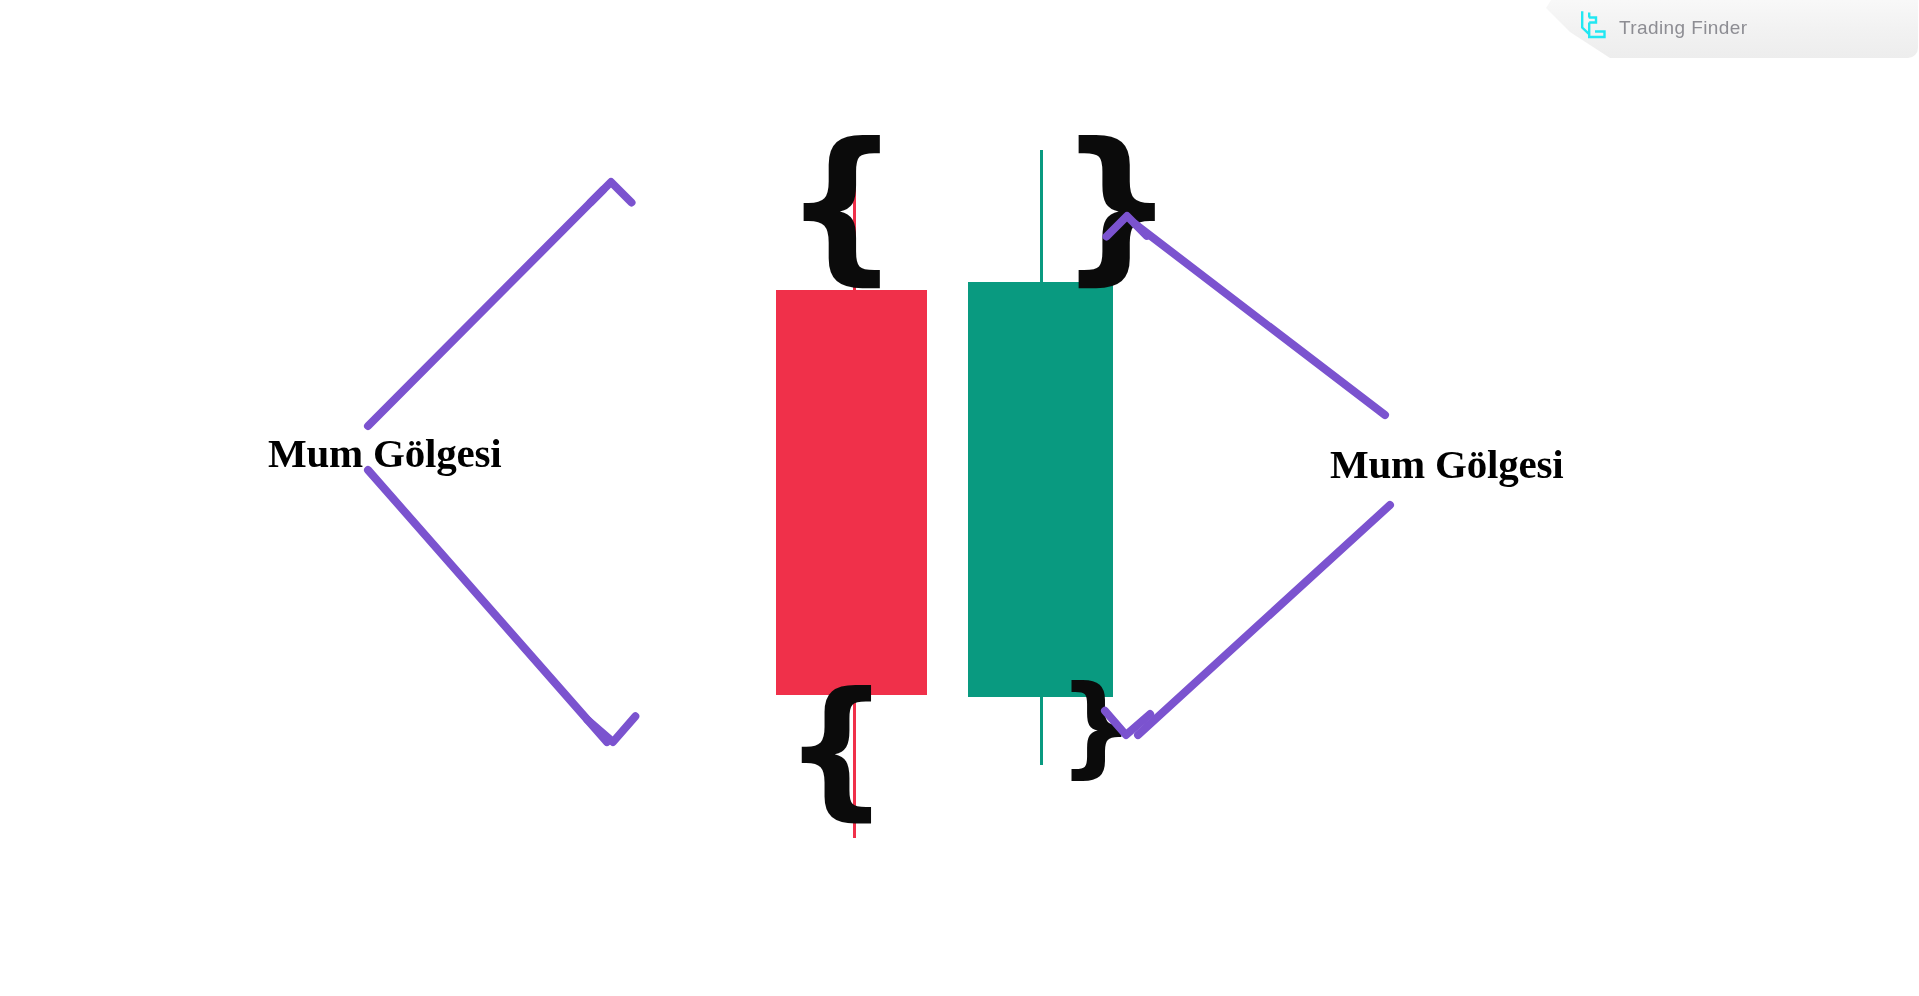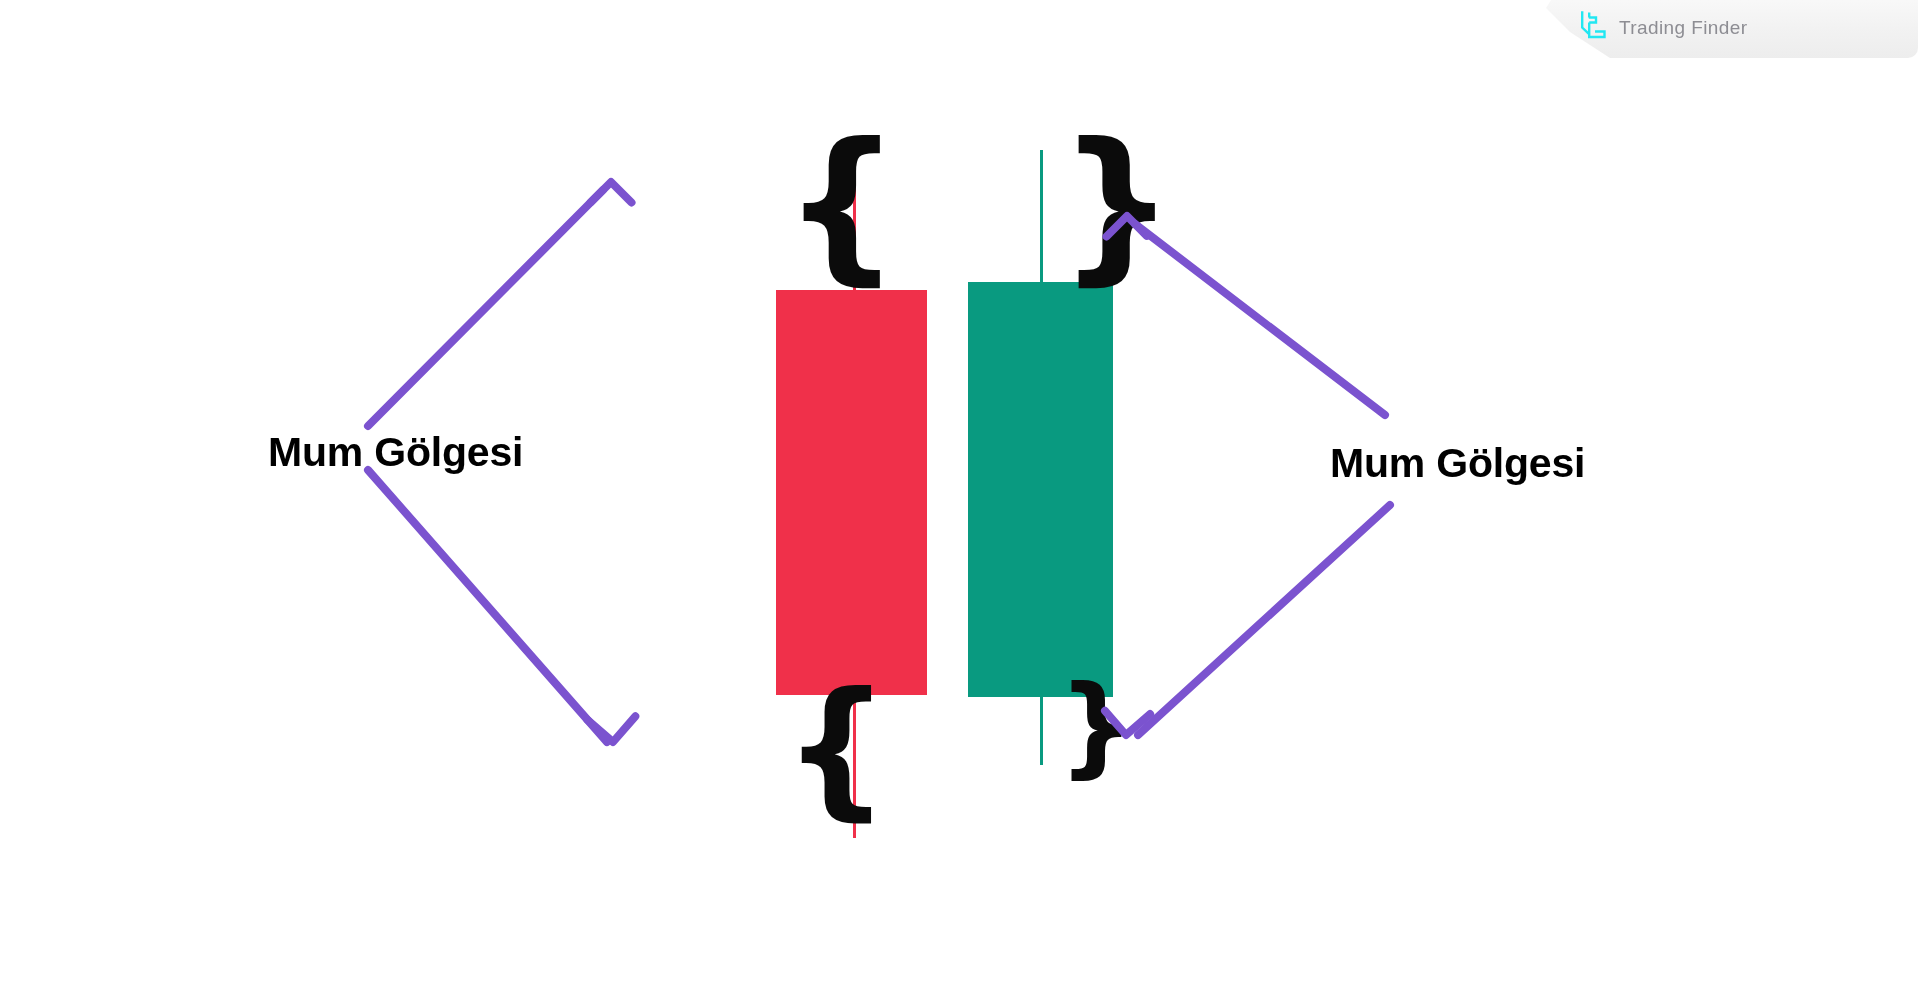--- a/index.html
+++ b/index.html
@@ -58,21 +58,21 @@
   #brace-tl{left:783px;top:122px;font-size:165px;}
   #brace-tr{left:1058px;top:122px;font-size:165px;}
   #brace-bl{left:783px;top:672px;font-size:150px;}
   #brace-br{left:1058px;top:672px;font-size:108px;}
 
   
   .shadow-label{
     position:absolute;
     color:#000000;
     font-weight:700;
-    font-family:Liberation Sans, sans-serif;
+    font-family:Liberation Serif, serif;
     white-space:nowrap;
   }
   #label-left{left:268px;top:429px;font-size:41px;letter-spacing:-.2px;}
   #label-right{left:1330px;top:440px;font-size:41px;letter-spacing:-.2px;}
 
   
   #arrow-layer{position:absolute;left:0;top:0;width:1919px;height:996px;pointer-events:none;}
 </style>
 </head>
 <body>

